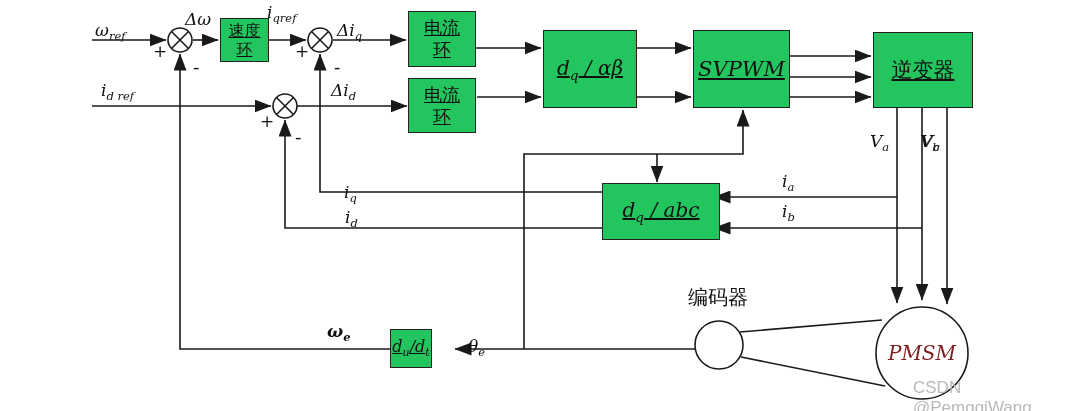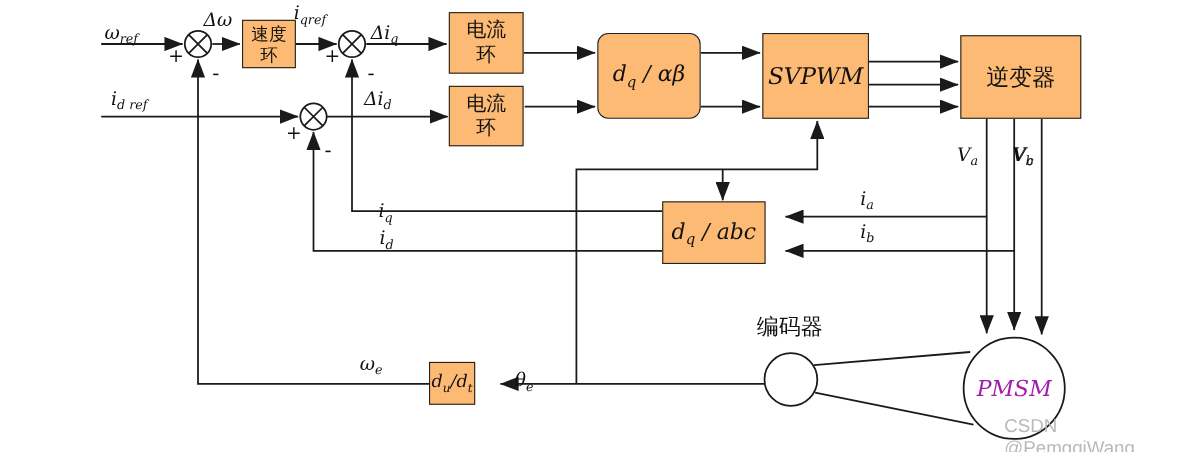--- a/index.html
+++ b/index.html
@@ -1,30 +1,30 @@
 <!DOCTYPE html>
 <html><head>
 <meta charset="utf-8">
 <style>
   html,body{margin:0;padding:0;background:#fff;}
   .stage{position:relative;width:1081px;height:411px;background:#ffffff;overflow:hidden;
          font-family:"DejaVu Serif", serif;}
   svg{position:absolute;left:0;top:0;}
-  .blk{position:absolute;box-sizing:border-box;border:1.7px solid #222;background:#fdba74;
+  .blk{position:absolute;box-sizing:border-box;border:1.7px solid #222;background:#22c55e;
        display:flex;align-items:center;justify-content:center;text-align:center;
-       color:#111;z-index:2;}
+       color:#111;z-index:2;text-decoration:underline;}
   .blk.cjk{font-family:"DejaVu Sans", sans-serif;white-space:pre-line;}
   .blk.math{font-family:"DejaVu Serif", serif;font-style:italic;}
   .sig{position:absolute;font:italic 17px "DejaVu Serif", serif;color:#111;
        white-space:nowrap;z-index:3;}
   .sig.cjk{font-style:normal;font-family:"DejaVu Sans", sans-serif;font-size:20px;}
   sub{font-size:0.68em;font-style:italic;}
   .sign{position:absolute;font:17px "DejaVu Serif", serif;color:#111;line-height:1;z-index:3;}
   .pmsm-lbl{position:absolute;display:flex;align-items:center;justify-content:center;
-       font:italic 20px "DejaVu Serif", serif;color:#a21caf;z-index:3;}
+       font:italic 20px "DejaVu Serif", serif;color:#7f1d1d;z-index:3;}
   .watermark{position:absolute;font:17px "Liberation Sans", sans-serif;color:#b9b9b9;z-index:4;}
 </style>
 </head>
 <body>
 
 <div class="stage">
 
   <svg width="1081" height="411" viewBox="0 0 1081 411">
     <defs>
       <marker id="ah" markerUnits="userSpaceOnUse" markerWidth="17" markerHeight="13" refX="16.5" refY="6.5" orient="auto">
@@ -86,50 +86,50 @@
 环</span>
   </div>
   <div class="blk cjk" style="left:408px;top:11px;width:68px;height:56px;font-size:18px;line-height:22px;">
     <span>电流
 环</span>
   </div>
   <div class="blk cjk" style="left:408px;top:78px;width:68px;height:55px;font-size:18px;line-height:22px;">
     <span>电流
 环</span>
   </div>
-  <div class="blk math" style="left:543px;top:30px;width:94px;height:78px;font-size:20px;border-radius:10px;">
+  <div class="blk math" style="left:543px;top:30px;width:94px;height:78px;font-size:20px;">
     <span><span>d</span><sub>q</sub><span> / αβ</span></span>
   </div>
   <div class="blk math" style="left:693px;top:30px;width:97px;height:78px;font-size:21px;text-align:right;">
     <span>SVPWM</span>
   </div>
-  <div class="blk cjk" style="left:873px;top:32px;width:110px;height:76px;font-size:21px;">
+  <div class="blk cjk" style="left:873px;top:32px;width:100px;height:76px;font-size:21px;">
     <span>逆变器</span>
   </div>
-  <div class="blk math" style="left:602px;top:183px;width:94px;height:57px;font-size:20px;">
+  <div class="blk math" style="left:602px;top:183px;width:118px;height:57px;font-size:20px;">
     <span><span>d</span><sub>q</sub><span> / abc</span></span>
   </div>
   <div class="blk math" style="left:390px;top:329px;width:42px;height:39px;font-size:16px;">
     <span><span>d</span><sub>u</sub><span>/d</span><sub>t</sub></span>
   </div>
 
   <div class="sig" style="left:95px;top:20px;"><span>ω</span><sub>ref</sub></div>
   <div class="sig" style="left:101px;top:80px;"><span>i</span><sub>d ref</sub></div>
   <div class="sig" style="left:185px;top:9px;font-style:italic;"><span>Δω</span></div>
   <div class="sig" style="left:267px;top:2px;"><span>i</span><sub>qref</sub></div>
   <div class="sig" style="left:337px;top:20px;"><span>Δi</span><sub>q</sub></div>
   <div class="sig" style="left:331px;top:80px;"><span>Δi</span><sub>d</sub></div>
   <div class="sig" style="left:344px;top:166px;margin-top:16px;"><span>i</span><sub>q</sub></div>
   <div class="sig" style="left:345px;top:207px;"><span>i</span><sub>d</sub></div>
   <div class="sig" style="left:870px;top:131px;"><span>V</span><sub>a</sub></div>
   <div class="sig" style="left:896px;top:131px;margin-left:24px;"><span>V</span><sub>b</sub></div>
   <div class="sig" style="left:921px;top:131px;"><span>V</span><sub>c</sub></div>
   <div class="sig" style="left:782px;top:171px;"><span>i</span><sub>a</sub></div>
   <div class="sig" style="left:782px;top:201px;"><span>i</span><sub>b</sub></div>
-  <div class="sig" style="left:327px;top:321px;"><span>ω</span><sub>e</sub></div>
+  <div class="sig" style="left:327px;top:321px;font-weight:bold;"><span>ω</span><sub>e</sub></div>
   <div class="sig" style="left:468px;top:336px;text-align:right;"><span>θ</span><sub>e</sub></div>
   <div class="sig cjk" style="left:688px;top:284px;">编码器</div>
   <div class="pmsm-lbl" style="left:877px;top:308px;width:90px;height:90px;">PMSM</div>
 
   <div class="sign" style="left:153px;top:43px;">+</div>
   <div class="sign" style="left:193px;top:58px;font-size:19px;">-</div>
   <div class="sign" style="left:295px;top:43px;">+</div>
   <div class="sign" style="left:334px;top:58px;font-size:19px;">-</div>
   <div class="sign" style="left:260px;top:113px;">+</div>
   <div class="sign" style="left:295px;top:128px;font-size:19px;">-</div>

